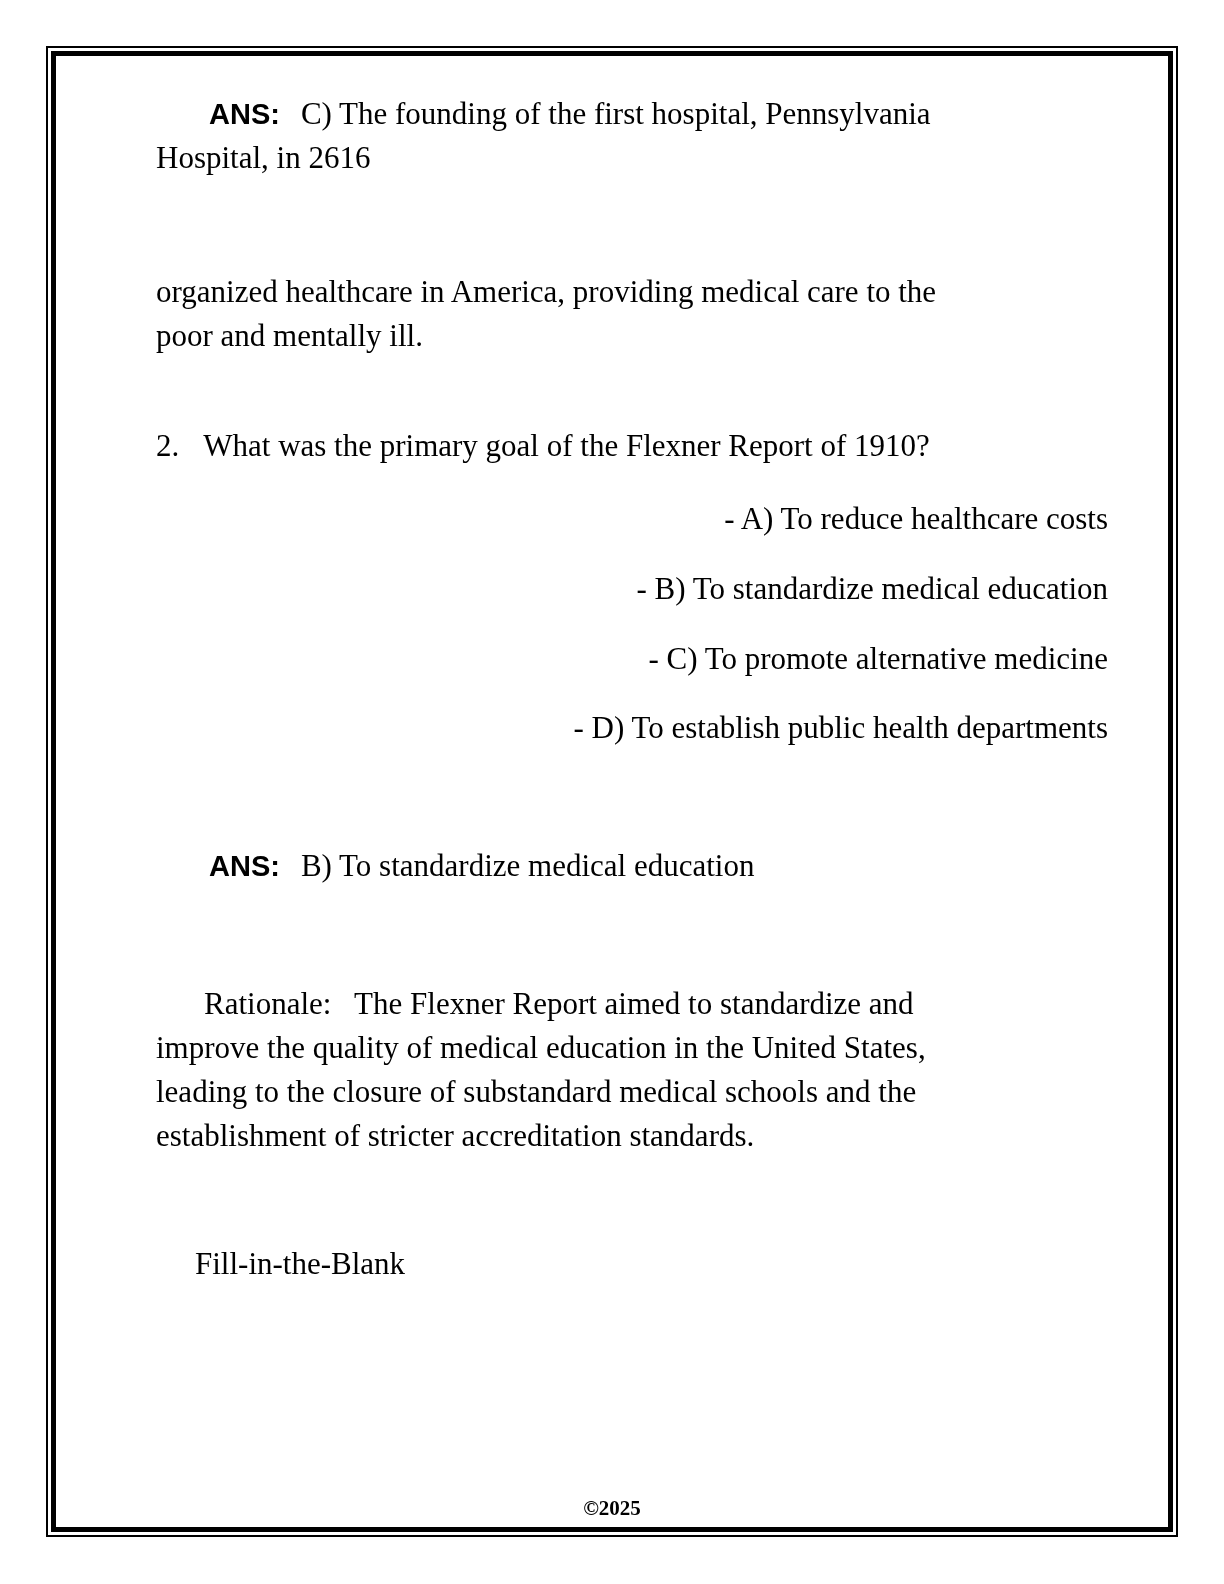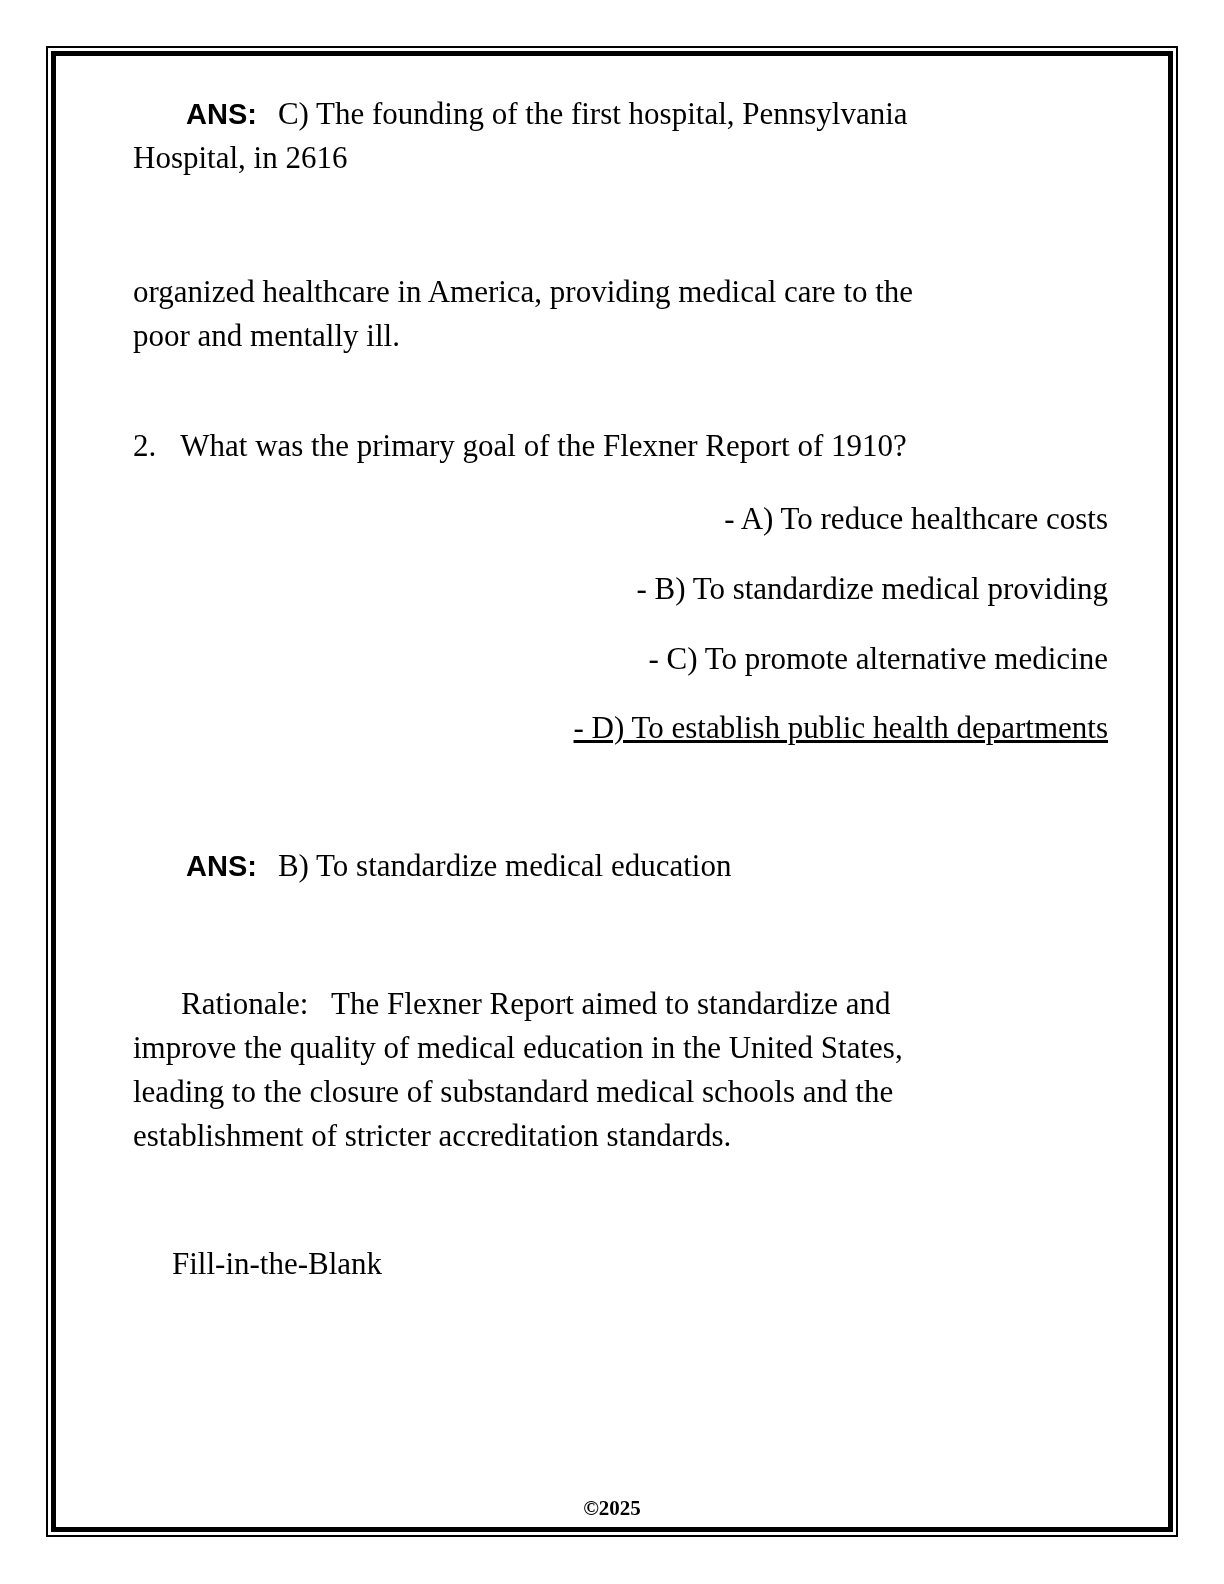--- a/index.html
+++ b/index.html
@@ -25,21 +25,21 @@
     padding: 3px;
   }
   .page-frame-inner {
     position: relative;
     width: 100%;
     height: 100%;
     box-sizing: border-box;
     border: 5px solid #000000;
   }
   .content {
-    padding: 36px 60px 0 77px;
+    padding: 36px 60px 0 100px;
   }
   .line {
     font: 31px/44px "Liberation Serif", serif;
     white-space: pre;
     color: #000000;
   }
   .indent-ans    { padding-left: 53px; }
   .indent-rat    { padding-left: 48px; }
   .indent-opt    { padding-left: 25px; text-align: right; }
   .indent-head   { padding-left: 39px; }
@@ -48,21 +48,21 @@
     font-weight: 700;
     font-size: 29px;
   }
   .gap-colon { display: inline-block; width: 21px; }
   .gap-qnum  { display: inline-block; width: 24px; }
   .blk-rationale1 { margin-top: 90px; }
   .blk-question   { margin-top: 66px; }
   .blk-opt-a      { margin-top: 29px; }
   .blk-opt-b      { margin-top: 26px; }
   .blk-opt-c      { margin-top: 26px; }
-  .blk-opt-d      { margin-top: 25px; text-decoration: underline; }
+  .blk-opt-d      { margin-top: 25px; }
   .blk-answer2    { margin-top: 94px; }
   .blk-rationale2 { margin-top: 94px; }
   .blk-heading    { margin-top: 84px; }
   .footer-copyright {
     position: absolute;
     left: 0;
     right: 0;
     bottom: 6px;
     text-align: center;
     font: 700 21px/26px "Liberation Serif", serif;
@@ -88,21 +88,21 @@
       </div>
 
       <div class="blk-question">
         <div class="line"><span>2.</span><span class="gap-qnum"></span><span>What was the primary goal of the Flexner Report of 1910?</span></div>
       </div>
 
       <div class="blk-opt-a">
         <div class="line indent-opt">- A) To reduce healthcare costs</div>
       </div>
       <div class="blk-opt-b">
-        <div class="line indent-opt">- B) To standardize medical providing</div>
+        <div class="line indent-opt">- B) To standardize medical education</div>
       </div>
       <div class="blk-opt-c">
         <div class="line indent-opt">- C) To promote alternative medicine</div>
       </div>
       <div class="blk-opt-d">
         <div class="line indent-opt">- D) To establish public health departments</div>
       </div>
 
       <div class="blk-answer2">
         <div class="line indent-ans"><span class="ans-label">ANS</span><span class="ans-sep">:</span><span class="gap-colon"></span><span>B) To standardize medical education</span></div>

